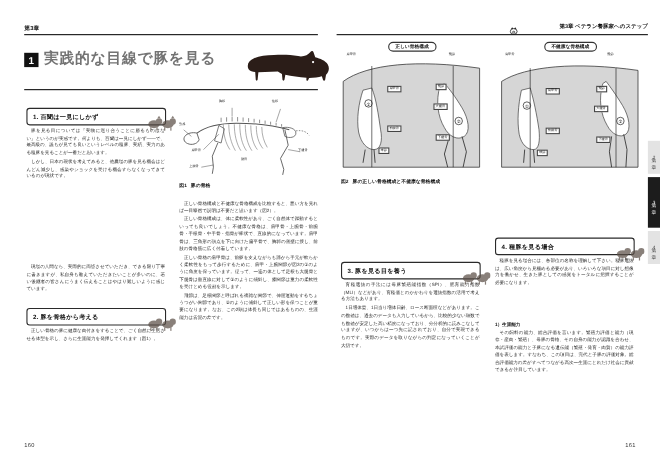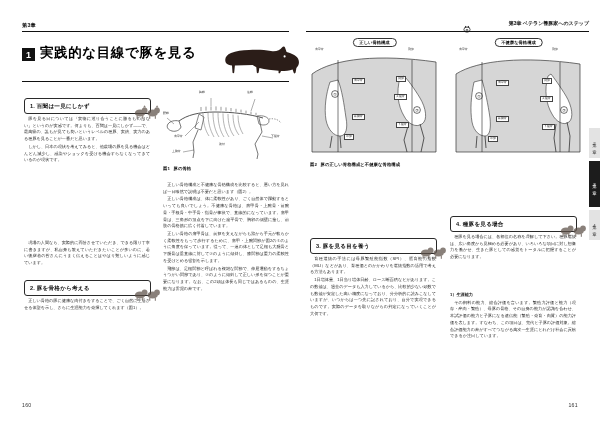--- a/index.html
+++ b/index.html
@@ -8,21 +8,21 @@
 
   
   .page-left{position:absolute;left:0;top:0;width:300px;height:424px;}
   .page-right{position:absolute;left:300px;top:0;width:300px;height:424px;}
 
   .chap-label{position:absolute;left:22px;top:22px;font-size:5.2px;font-weight:bold;letter-spacing:.2px;color:#111;}
   .rule-top{position:absolute;left:22px;top:31px;width:267px;height:1.4px;background:#111;}
 
   .title-row{position:absolute;left:22px;top:41px;width:268px;height:36px;}
   .title-num{position:absolute;left:0;top:7px;width:13px;height:13px;background:#111;color:#fff;font-size:9px;font-weight:bold;display:flex;align-items:center;justify-content:center;}
-  .title-text{position:absolute;left:18px;top:3px;font-size:13.5px;font-weight:bold;letter-spacing:.6px;color:#000000;}
+  .title-text{position:absolute;left:18px;top:3px;font-size:13.5px;font-weight:bold;letter-spacing:.6px;color:#737373;}
   .pig-silhouette{position:absolute;left:196px;top:2px;width:86px;height:32px;}
   .rule-title{position:absolute;left:22px;top:81px;width:267px;height:1.4px;background:#111;}
 
   
   .col{position:absolute;font-size:4.15px;line-height:1.62;color:#2a2a2a;text-align:justify;}
   .col p{margin:0 0 1px 0;text-indent:4.2px;}
 
   
   .sec-box{position:absolute;border:0.7px solid #2a2a2a;border-radius:3px;background:#fff;}
   .sec-box .sec-title{position:absolute;left:5px;top:3.5px;font-size:5.6px;font-weight:bold;color:#111;letter-spacing:.2px;}

